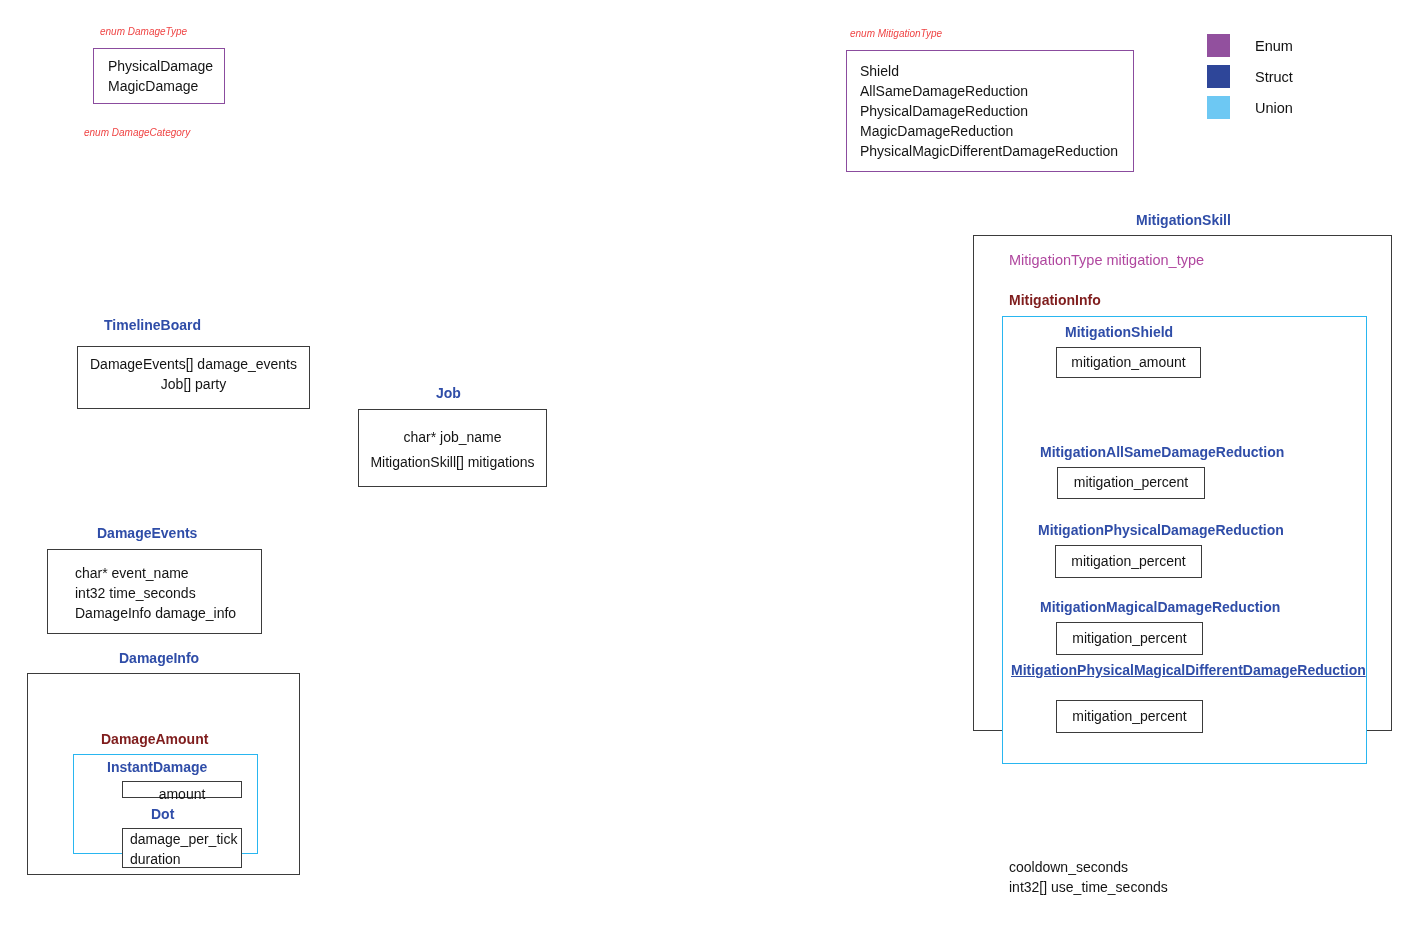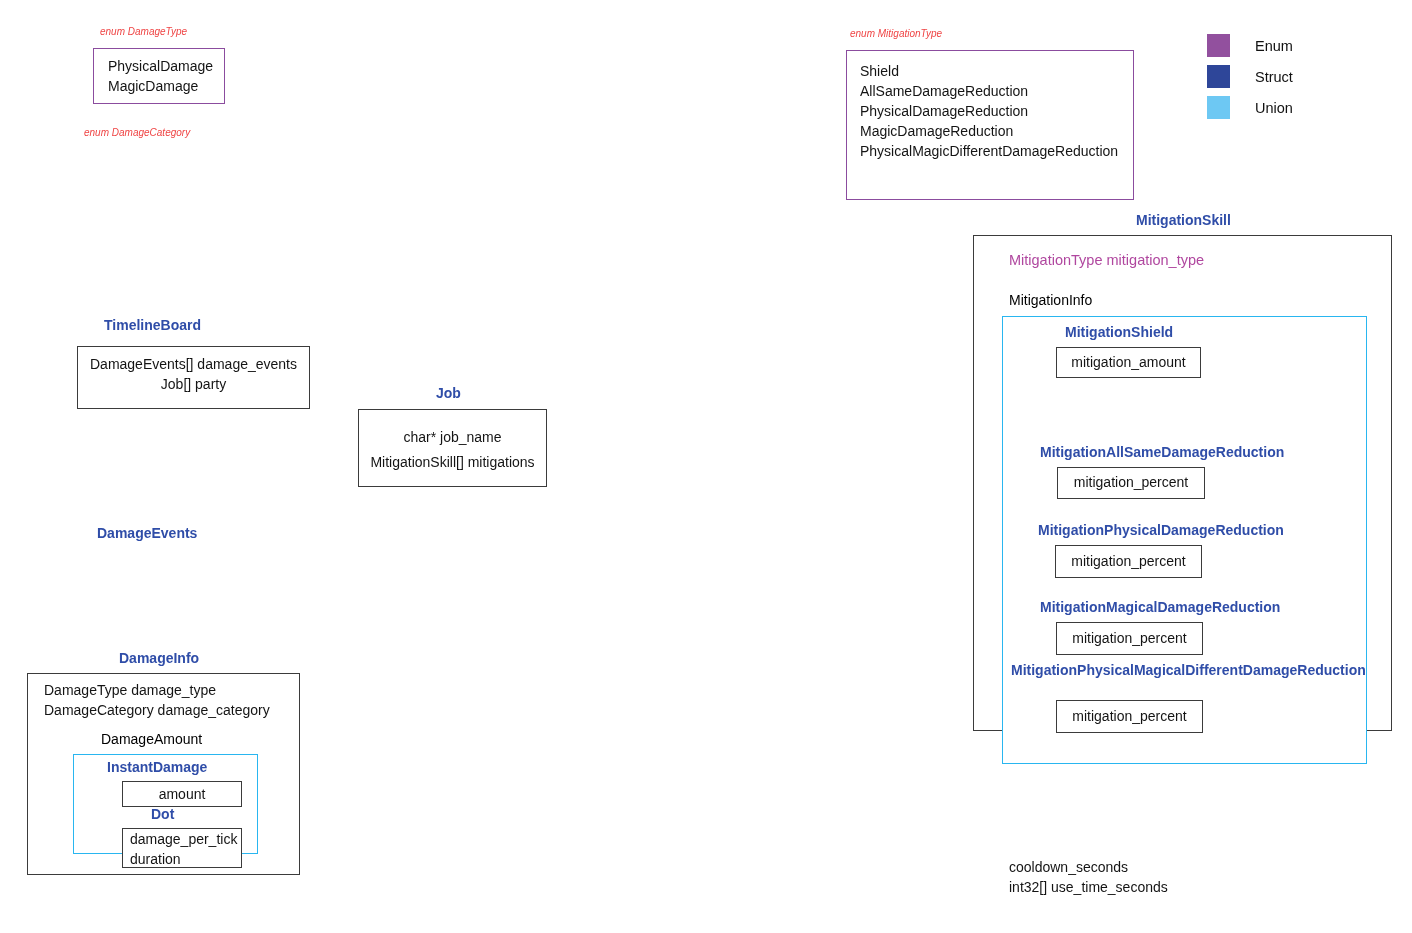--- a/index.html
+++ b/index.html
@@ -33,23 +33,23 @@
     color: #ef4444;
     font-size: 10px;
     font-style: italic;
   }
   .title-struct {
     color: #2F4DA8;
     font-size: 14px;
     font-weight: 600;
   }
   .title-union {
-    color: #000000;
+    color: #7f1d1d;
     font-size: 14px;
-    font-weight: 400;
+    font-weight: 700;
   }
 
   
   .box {
     position: absolute;
     box-sizing: border-box;
     background: #ffffff;
   }
   .box-enum {
     border: 1.6px solid #8B4C9E;
@@ -100,21 +100,21 @@
   <div class="box box-enum" style="left:93px; top:48px; width:132px; height:56px;">
     <div class="fields" style="left:14px; top:8px;">
         <div>PhysicalDamage</div>
         <div>MagicDamage</div>
       </div>
   </div>
 
   <div class="title title-enum" style="left:84px; top:127px;">enum DamageCategory</div>
 
   <div class="title title-enum" style="left:850px; top:28px;">enum MitigationType</div>
-  <div class="box box-enum" style="left:846px; top:50px; width:288px; height:150px;padding-left:32px;">
+  <div class="box box-enum" style="left:846px; top:50px; width:288px; height:122px;padding-left:32px;">
     <div class="fields" style="left:13px; top:11px;">
         <div>Shield</div>
         <div>AllSameDamageReduction</div>
         <div>PhysicalDamageReduction</div>
         <div>MagicDamageReduction</div>
         <div>PhysicalMagicDifferentDamageReduction</div>
       </div>
   </div>
 
   <div class="legend" style="left:1207px; top:30px;">
@@ -142,34 +142,37 @@
 
   <div class="title title-struct" style="left:436px; top:386px;">Job</div>
   <div class="box box-struct" style="left:358px; top:409px; width:189px; height:78px;">
     <div class="fields center" style="left:0; right:0; top:15px; line-height:1.75;">
         <div>char* job_name</div>
         <div>MitigationSkill[] mitigations</div>
       </div>
   </div>
 
   <div class="title title-struct" style="left:97px; top:526px;">DamageEvents</div>
+  <div class="box box-struct" style="left:47px; top:549px; width:215px; height:85px;">
+    <div class="fields" style="left:27px; top:14px;">
+        <div>char* event_name</div>
+        <div>int32 time_seconds</div>
+        <div>DamageInfo damage_info</div>
+      </div>
+  </div>
 
   <div class="title title-struct" style="left:119px; top:651px;">DamageInfo</div>
   <div class="box box-struct" style="left:27px; top:673px; width:273px; height:202px;">
 
-    <div class="fields" style="left:16px; top:7px;">
-        <div>DamageType damage_type</div>
-        <div>DamageCategory damage_category</div>
-      </div>
 
     <div class="title title-union" style="left:73px; top:58px;">DamageAmount</div>
     <div class="box box-union" style="left:45px; top:80px; width:185px; height:100px;">
 
       <div class="title title-struct" style="left:33px; top:5px;">InstantDamage</div>
-      <div class="box box-struct" style="left:48px; top:26px; width:120px; height:26px;">
+      <div class="box box-struct" style="left:48px; top:26px; width:120px; height:17px;">
         <div class="fields center" style="left:0; right:0; top:3px;">amount</div>
       </div>
 
       <div class="title title-struct" style="left:77px; top:52px;">Dot</div>
       <div class="box box-struct" style="left:48px; top:73px; width:120px; height:40px;">
         <div class="fields" style="left:7px; top:1px;">
             <div>damage_per_tick</div>
             <div>duration</div>
           </div>
       </div>
@@ -197,21 +200,21 @@
       <div class="title title-struct" style="left:35px; top:206px;">MitigationPhysicalDamageReduction</div>
       <div class="box box-struct" style="left:52px; top:228px; width:147px; height:33px;">
         <div class="fields center" style="left:0; right:0; top:6px;">mitigation_percent</div>
       </div>
 
       <div class="title title-struct" style="left:37px; top:283px;">MitigationMagicalDamageReduction</div>
       <div class="box box-struct" style="left:53px; top:305px; width:147px; height:33px;">
         <div class="fields center" style="left:0; right:0; top:6px;">mitigation_percent</div>
       </div>
 
-      <div class="title title-struct" style="left:8px; top:346px;">MitigationPhysicalMagicalDifferentDamageReduction</div>
+      <div class="title title-struct" style="left:8px; top:346px;text-decoration:underline;">MitigationPhysicalMagicalDifferentDamageReduction</div>
       <div class="box box-struct" style="left:53px; top:383px; width:147px; height:33px;">
         <div class="fields center" style="left:0; right:0; top:6px;">mitigation_percent</div>
       </div>
     </div>
 
     <div class="fields" style="left:35px; top:622px;">
         <div>cooldown_seconds</div>
         <div>int32[] use_time_seconds</div>
       </div>
   </div>

